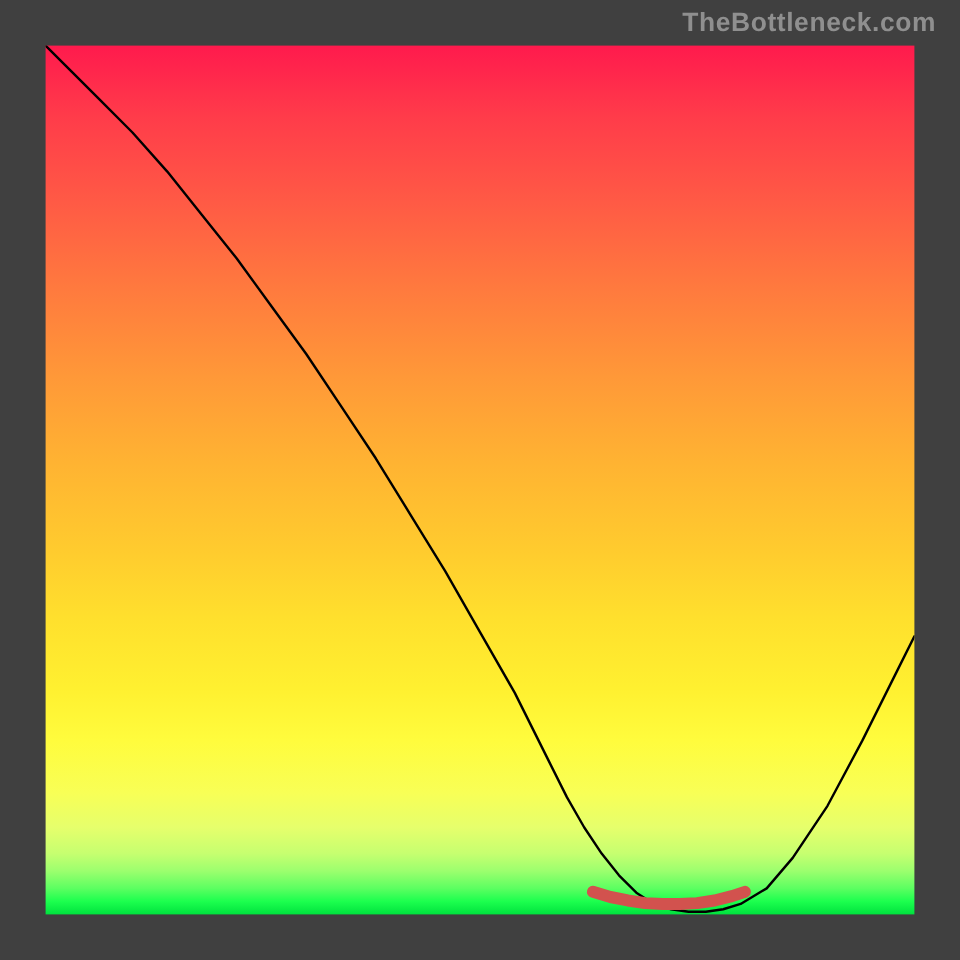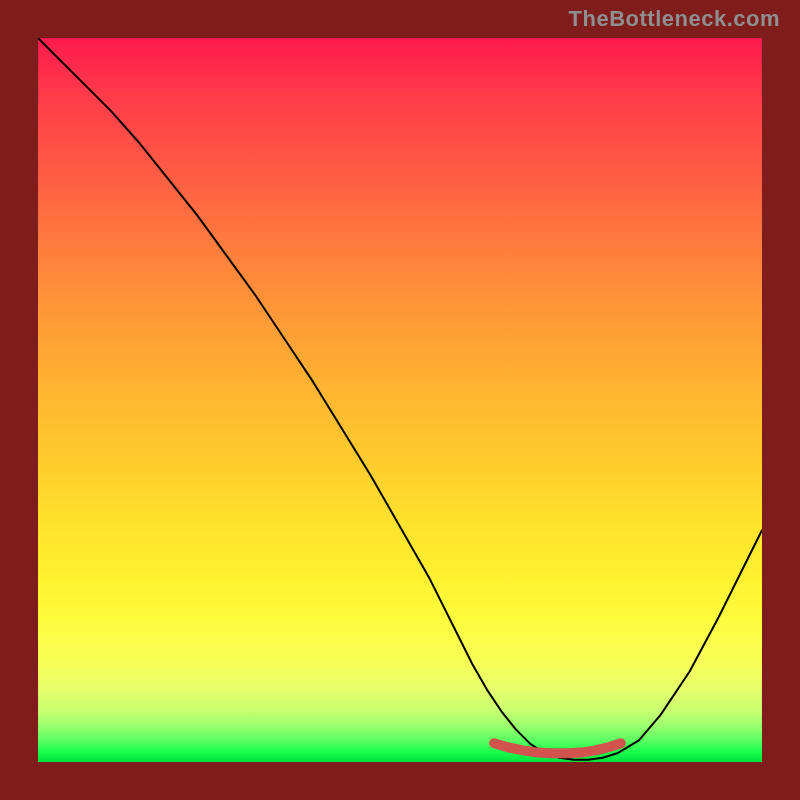--- a/index.html
+++ b/index.html
@@ -1,21 +1,21 @@
 <!DOCTYPE html>
 <html><head>
 <meta charset="utf-8">
 <style>
   * { margin: 0; padding: 0; box-sizing: border-box; }
   html, body { width: 800px; height: 800px; overflow: hidden; background: #000; }
   .canvas {
     position: relative;
     width: 800px;
     height: 800px;
-    background: #7f1d1d;
+    background: #404040;
   }
   .plot-area {
     position: absolute;
     left: 38px;
     top: 38px;
     width: 724px;
     height: 724px;
     background: linear-gradient(to bottom,
       #ff1a4d 0%,
       #ff3b4a 8%,

